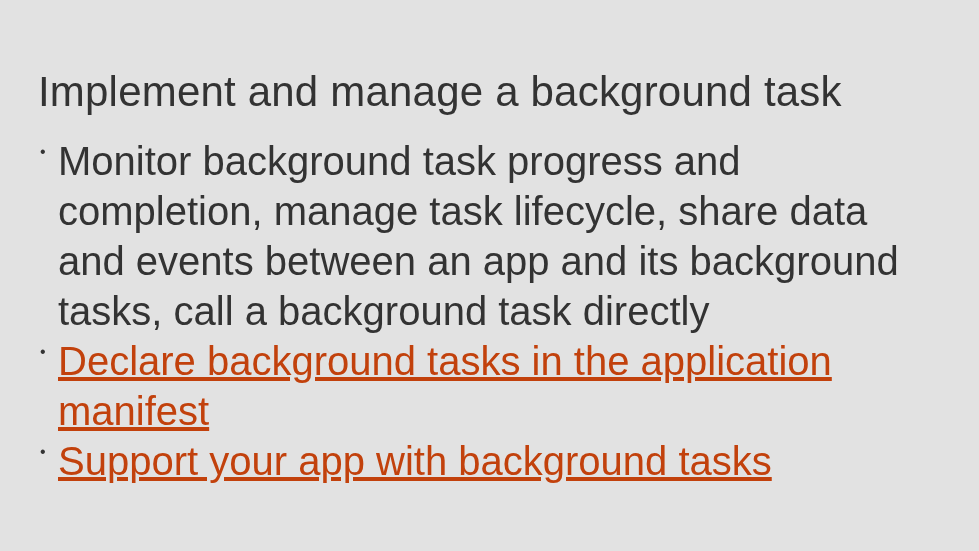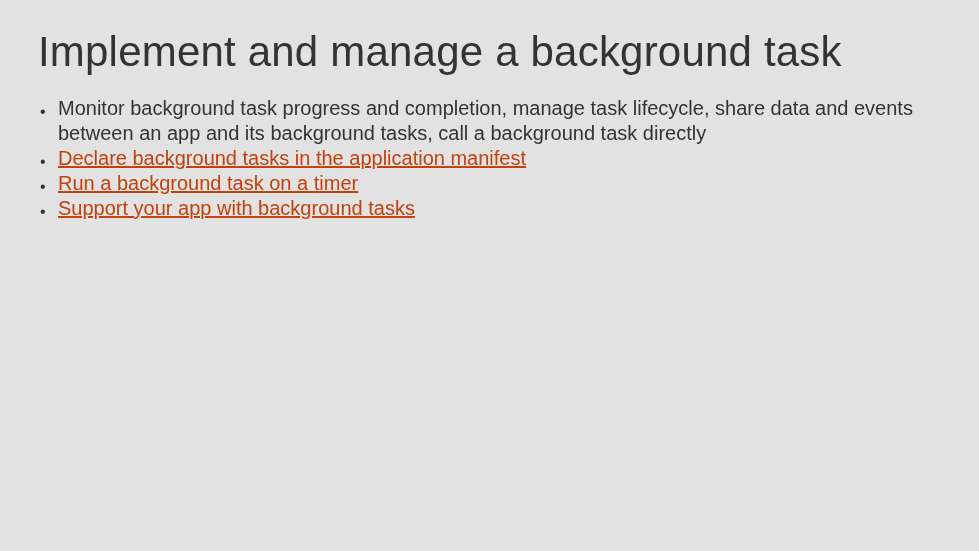--- a/index.html
+++ b/index.html
@@ -8,37 +8,38 @@
     width: 979px;
     height: 551px;
     background: #e2e2e2;
     font-family: "Segoe UI Light", "Segoe UI", -apple-system, BlinkMacSystemFont, sans-serif;
     color: #333333;
     overflow: hidden;
   }
   .slide {
     padding: 28px 38px 0 38px;
     box-sizing: border-box;
+    margin-top: 40px;
   }
   .title {
     font-size: 42px;
     font-weight: 300;
     color: #333333;
     margin: 0 0 20px 0;
     letter-spacing: 0.2px;
   }
   ul.bullets {
     list-style: none;
     padding: 0;
     margin: 0;
   }
   ul.bullets li {
     position: relative;
     padding-left: 20px;
-    font-size: 20px;
+    font-size: 40px;
     font-weight: 300;
     line-height: 1.25;
     color: #333333;
     margin-bottom: 0px;
   }
   ul.bullets li::before {
     content: "•";
     position: absolute;
     left: 2px;
     top: 0.38em;
@@ -57,19 +58,16 @@
 <div class="slide">
   <h1 class="title">Implement and manage a background task</h1>
   <ul class="bullets">
     <li>
       <span>Monitor background task progress and completion, manage task lifecycle, share data and events between an app and its background tasks, call a background task directly</span>
     </li>
     <li>
       <span class="link">Declare background tasks in the application manifest</span>
     </li>
     <li>
-      <span class="link">Run a background task on a timer</span>
-    </li>
-    <li>
       <span class="link">Support your app with background tasks</span>
     </li>
   </ul>
 </div>
 
 </body></html>

